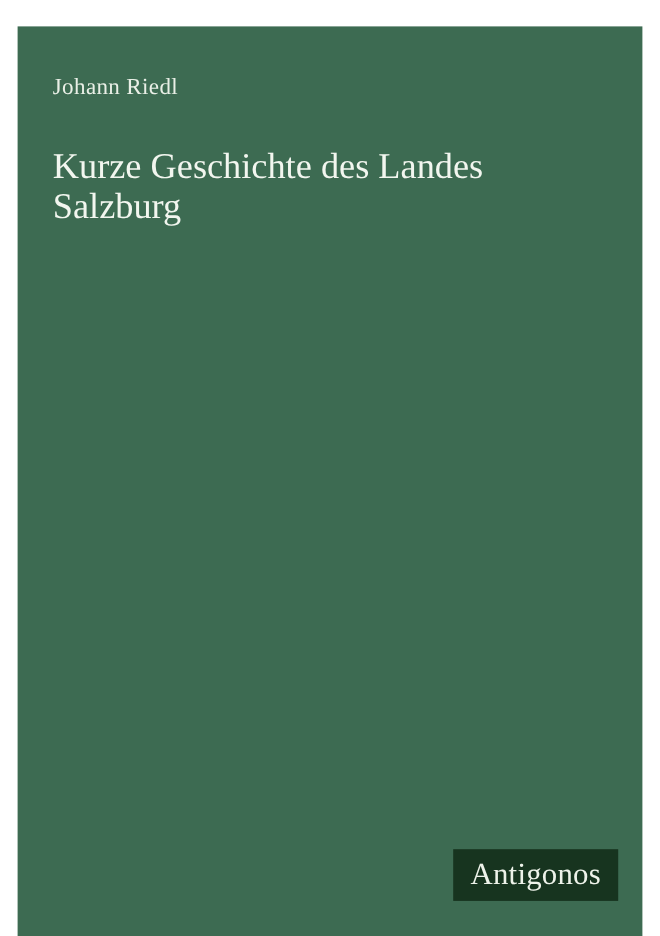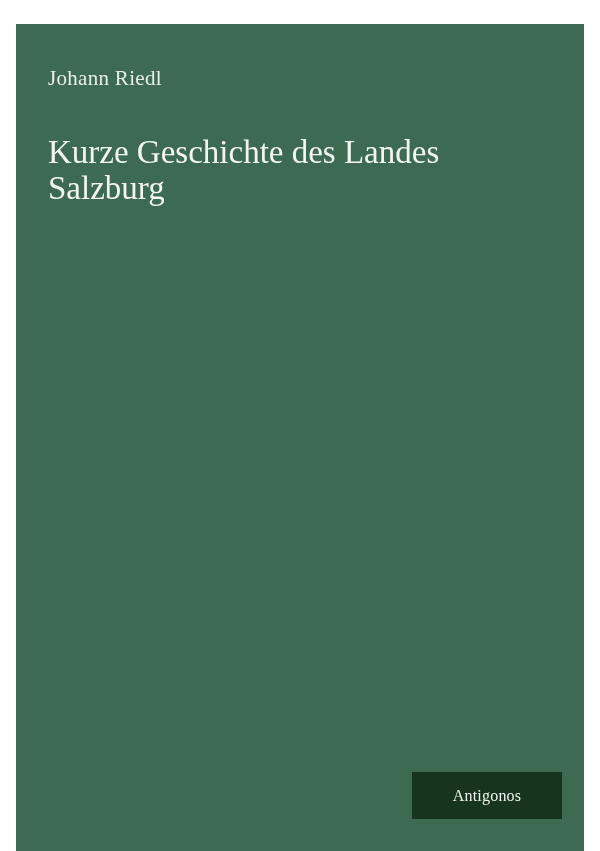--- a/index.html
+++ b/index.html
@@ -46,21 +46,21 @@
     bottom: 36px;
     width: 150px;
     height: 47px;
     background: #17341f;
     display: flex;
     align-items: center;
     justify-content: center;
   }
   .publisher-badge span {
     color: #eef3ea;
-    font-size: 16px;
+    font-size: 28px;
     letter-spacing: 0.2px;
     font-family: "Liberation Serif", serif;
   }
 </style>
 </head>
 <body>
 
 <div class="book-cover">
   <div class="author">Johann Riedl</div>
 

